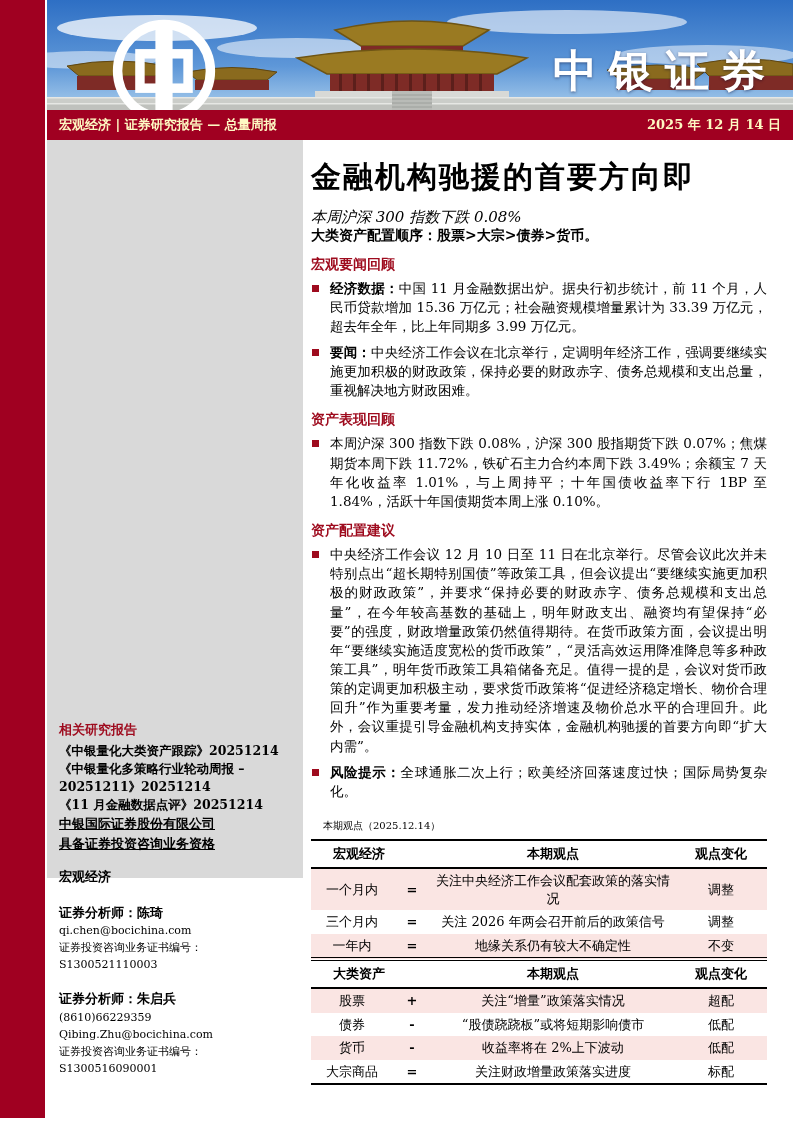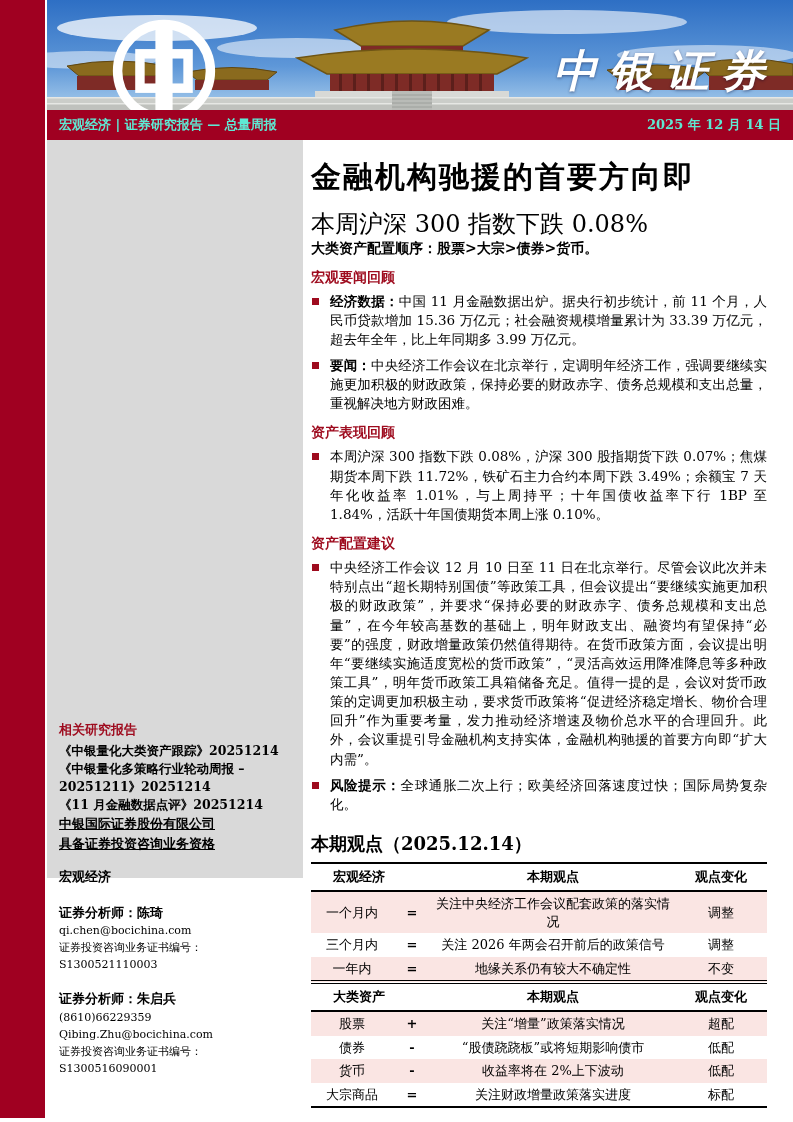--- a/index.html
+++ b/index.html
@@ -12,55 +12,55 @@
   html,body{margin:0;padding:0;}
   body{
     width:793px;height:1122px;background:#fff;
     font-family:"DejaVu Serif","Liberation Serif",serif;color:#000;
   }
   .page{position:relative;width:793px;height:1122px;background:#fff;overflow:hidden;}
   .left-strip{position:absolute;left:0;top:0;width:45px;height:1118px;background:var(--red);}
   .content-col{position:absolute;left:47px;top:0;width:746px;}
 
   
-  .hero{position:relative;width:746px;height:110px;overflow:hidden;font-style:italic;}
+  .hero{position:relative;width:746px;height:110px;overflow:hidden;}
   .hero svg{display:block;width:746px;height:110px;}
   .brand{position:absolute;right:16px;top:16px;display:flex;align-items:center;gap:16px;color:#fff;}
   .brand-text{font-size:44px;font-weight:bold;letter-spacing:12px;text-shadow:0 1px 3px rgba(0,0,40,.45);white-space:nowrap;}
 
   
-  .red-bar{width:746px;height:30px;background:var(--red);color:#5eead4;display:flex;justify-content:space-between;align-items:center;padding:0 12px;font-weight:bold;font-size:13px;}
+  .red-bar{width:746px;height:30px;background:var(--red);color:#fef9c3;display:flex;justify-content:space-between;align-items:center;padding:0 12px;font-weight:bold;font-size:13px;}
 
   
   .body-row{display:flex;width:746px;}
   .sidebar{flex:0 0 256px;height:738px;background:var(--gray);padding:580px 8px 0 12px;font-size:12.5px;line-height:1.5;}
   .main{flex:1;padding:8px 26px 0 8px;background:#fff;}
 
   
   .related-title{color:var(--heading-red);font-weight:bold;font-size:13px;margin-bottom:2px;}
   .report-item{font-weight:bold;font-size:12.5px;line-height:1.45;}
   .company-block{font-weight:bold;font-size:13px;line-height:1.5;text-decoration:underline;}
   .category{margin-top:14px;font-weight:bold;font-size:13px;}
   .analyst{margin-top:16px;}
   .analyst-title{font-weight:bold;font-size:13px;}
   .analyst-line{font-size:11px;line-height:1.55;}
 
   
   .title{font-size:30px;font-weight:bold;letter-spacing:2px;margin:10px 0 0;line-height:1.25;}
-  .subtitle{font-size:24px;margin-top:12px;}
+  .subtitle{font-size:15px;font-style:italic;margin-top:12px;}
   .order-line{font-size:14px;font-weight:bold;}
   .sec-heading{color:var(--heading-red);font-weight:bold;font-size:14px;margin:11px 0 5px;}
   .bullet{display:flex;margin-bottom:7px;}
   .bullet .sq{flex:0 0 auto;width:7px;height:7px;background:var(--heading-red);margin:6px 11px 0 1px;}
   .bullet .txt{flex:1;font-size:13.5px;line-height:1.42;text-align:justify;}
   .bullet .lead{font-weight:bold;}
   .bold-line{font-weight:bold;font-size:13.5px;margin:2px 0 7px 19px;}
 
   
-  .opinion-title{font-weight:bold;font-size:18px;margin:18px 0 6px;}
+  .opinion-title{font-weight:normal;font-size:10px;margin:18px 12px 6px;}
   table{width:100%;border-collapse:collapse;font-size:13px;}
   col.c-label{width:82px;} col.c-sym{width:38px;} col.c-change{width:92px;}
   th{font-weight:bold;padding:4px 2px;text-align:center;}
   th.h-label{text-align:left;padding-left:22px;}
   td{padding:3px 2px;text-align:center;line-height:1.35;}
   td.sym{font-weight:bold;}
   .t1{border-top:2px solid #000;border-bottom:4px double #000;}
   .t1 thead tr,.t2 thead tr{border-bottom:2px solid #000;}
   .t2{border-bottom:2px solid #000;}
   tr.pink{background:var(--pink);}

